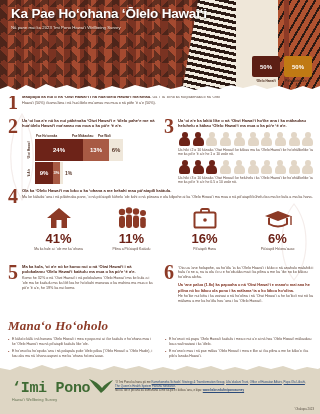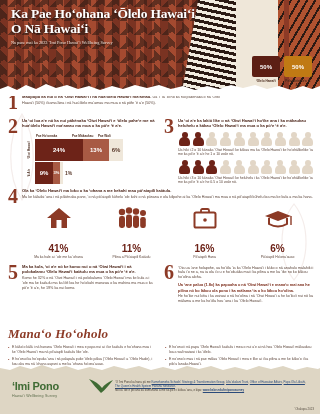--- a/index.html
+++ b/index.html
@@ -48,21 +48,21 @@
   }
   .kapa-feather {
     position:absolute; right:0; top:0; width:42px; height:92px;
     background:
       repeating-linear-gradient(-60deg, #2b1a14 0 2px, transparent 2px 7px),
       #b05230;
   }
   .kapa-stripe {
     position:absolute; left:284px; top:0; width:5px; height:92px; background:#8c3a26;
   }
-  .header-text { position:absolute; left:11px; top:6px; z-index:5; width:215px;font-family:Liberation Serif, serif; }
+  .header-text { position:absolute; left:11px; top:6px; z-index:5; width:215px; }
   .title {
     color:#fff; font-size:13.5px; font-weight:bold; line-height:1.12;
     letter-spacing:-0.2px;
     text-shadow: 0 1px 2px rgba(0,0,0,0.55);
   }
   .subtitle {
     color:#f3e6dd; font-size:4.3px; margin-top:4px;
     text-shadow: 0 1px 1px rgba(0,0,0,0.6);
   }
   
@@ -136,50 +136,50 @@
   }
   .person.on .head, .person.on .body { background:#6d2318; }
   .person.off .head, .person.off .body { background:#e2d6c6; }
   .picto-cap { font-size:3.5px; color:#5a4338; line-height:1.3; margin-top:2px; }
 
   
   #sec4 { left:8px; top:96px; width:306px; }
   .icon-row { display:flex; margin-top:5px; }
   .icon-cell { flex:1; text-align:center; }
   .icon-art { height:24px; display:flex; align-items:flex-end; justify-content:center; }
-  .icon-pct { font-size:10px; font-weight:bold; color:#6d2318; margin-top:14px; }
+  .icon-pct { font-size:13px; font-weight:bold; color:#6d2318; margin-top:2px; }
   .icon-lab { font-size:3.4px; color:#5a4338; line-height:1.25; margin-top:1px; }
 
   
   #sec5 { left:8px; top:172px; width:146px; }
   #sec6 { left:164px; top:172px; width:150px; }
   .hl { font-size:3.9px; font-weight:bold; color:#7a2a18; line-height:1.3; margin-top:2px; }
 
   
-  .manao { position:absolute; left:8px; top:326px; width:304px; }
+  .manao { position:absolute; left:8px; top:318px; width:304px; }
   .manao-h {
     font-family:"Liberation Serif", serif;
     font-size:13px; font-weight:bold; color:#8c3a26; font-style:italic;
     letter-spacing:0.2px;
   }
   .manao-cols { display:flex; gap:10px; margin-top:3px; }
   .manao-col { flex:1; }
   .bullet { display:flex; gap:2.5px; margin-bottom:3px; }
   .dot { color:#8c3a26; font-size:4px; line-height:1.3; }
   .btext { font-size:3.5px; color:#5a4338; line-height:1.32; }
 
   
   .footer {
     position:absolute; left:0; bottom:0; width:320px; height:44px;
     background:#ded6c4;
   }
   .footer-torn { position:absolute; left:0; top:-7px; width:320px; height:10px; }
   .logo { position:absolute; left:12px; top:11px; }
   .logo-name {
-    font-family:Liberation Sans, sans-serif; font-size:11px; font-weight:bold;
+    font-family:Liberation Mono, monospace; font-size:15px; font-weight:bold;
     color:#3f6b34; letter-spacing:-0.3px; line-height:1;
   }
   .logo-sub { font-size:3.6px; color:#5a6b4a; margin-top:1.5px; letter-spacing:0.2px; }
   .bird { position:absolute; left:88px; top:6px; }
   .foot-text { position:absolute; left:115px; top:10px; width:196px; }
   .foot-line { font-size:2.9px; color:#4a4036; line-height:1.45; }
   .foot-link { color:#2a4a7a; text-decoration:underline; }
   .foot-url { color:#2a4a7a; font-weight:bold; text-decoration:underline; }
   .foot-date { position:absolute; right:6px; bottom:3px; font-size:2.9px; color:#5a5145; }
 
@@ -194,21 +194,20 @@
     <div class="kapa-bg"></div>
     <div class="kapa-diamonds"></div>
     <div class="kapa-right"></div>
     <div class="kapa-panel"></div>
     <div class="kapa-feather"></div>
     <div class="kapa-stripe"></div>
 
     <div class="header-text">
       <div class="title">
         <div>Ka Pae Ho‘ohana ‘Ōlelo Hawai‘i</div>
-        <div>O Nā Hawai‘i</div>
       </div>
       <div class="subtitle">Nā pane mai ka 2023 ‘Imi Pono Hawai‘i Wellbeing Survey</div>
     </div>
   </div>
 
   <svg class="torn" viewBox="0 0 320 16" preserveAspectRatio="none">
     <path d="M0,9 L8,6 L17,10 L26,5 L36,9 L46,4 L56,8 L67,5 L78,9 L89,6 L100,10 L112,6 L123,9 L135,5 L147,8 L159,5 L171,9 L183,6 L195,10 L207,6 L219,9 L231,5 L243,8 L255,5 L267,9 L279,6 L291,10 L303,6 L312,9 L320,6 L320,16 L0,16 Z" fill="#ffffff"></path>
   </svg>
 
   <div class="topstats">

